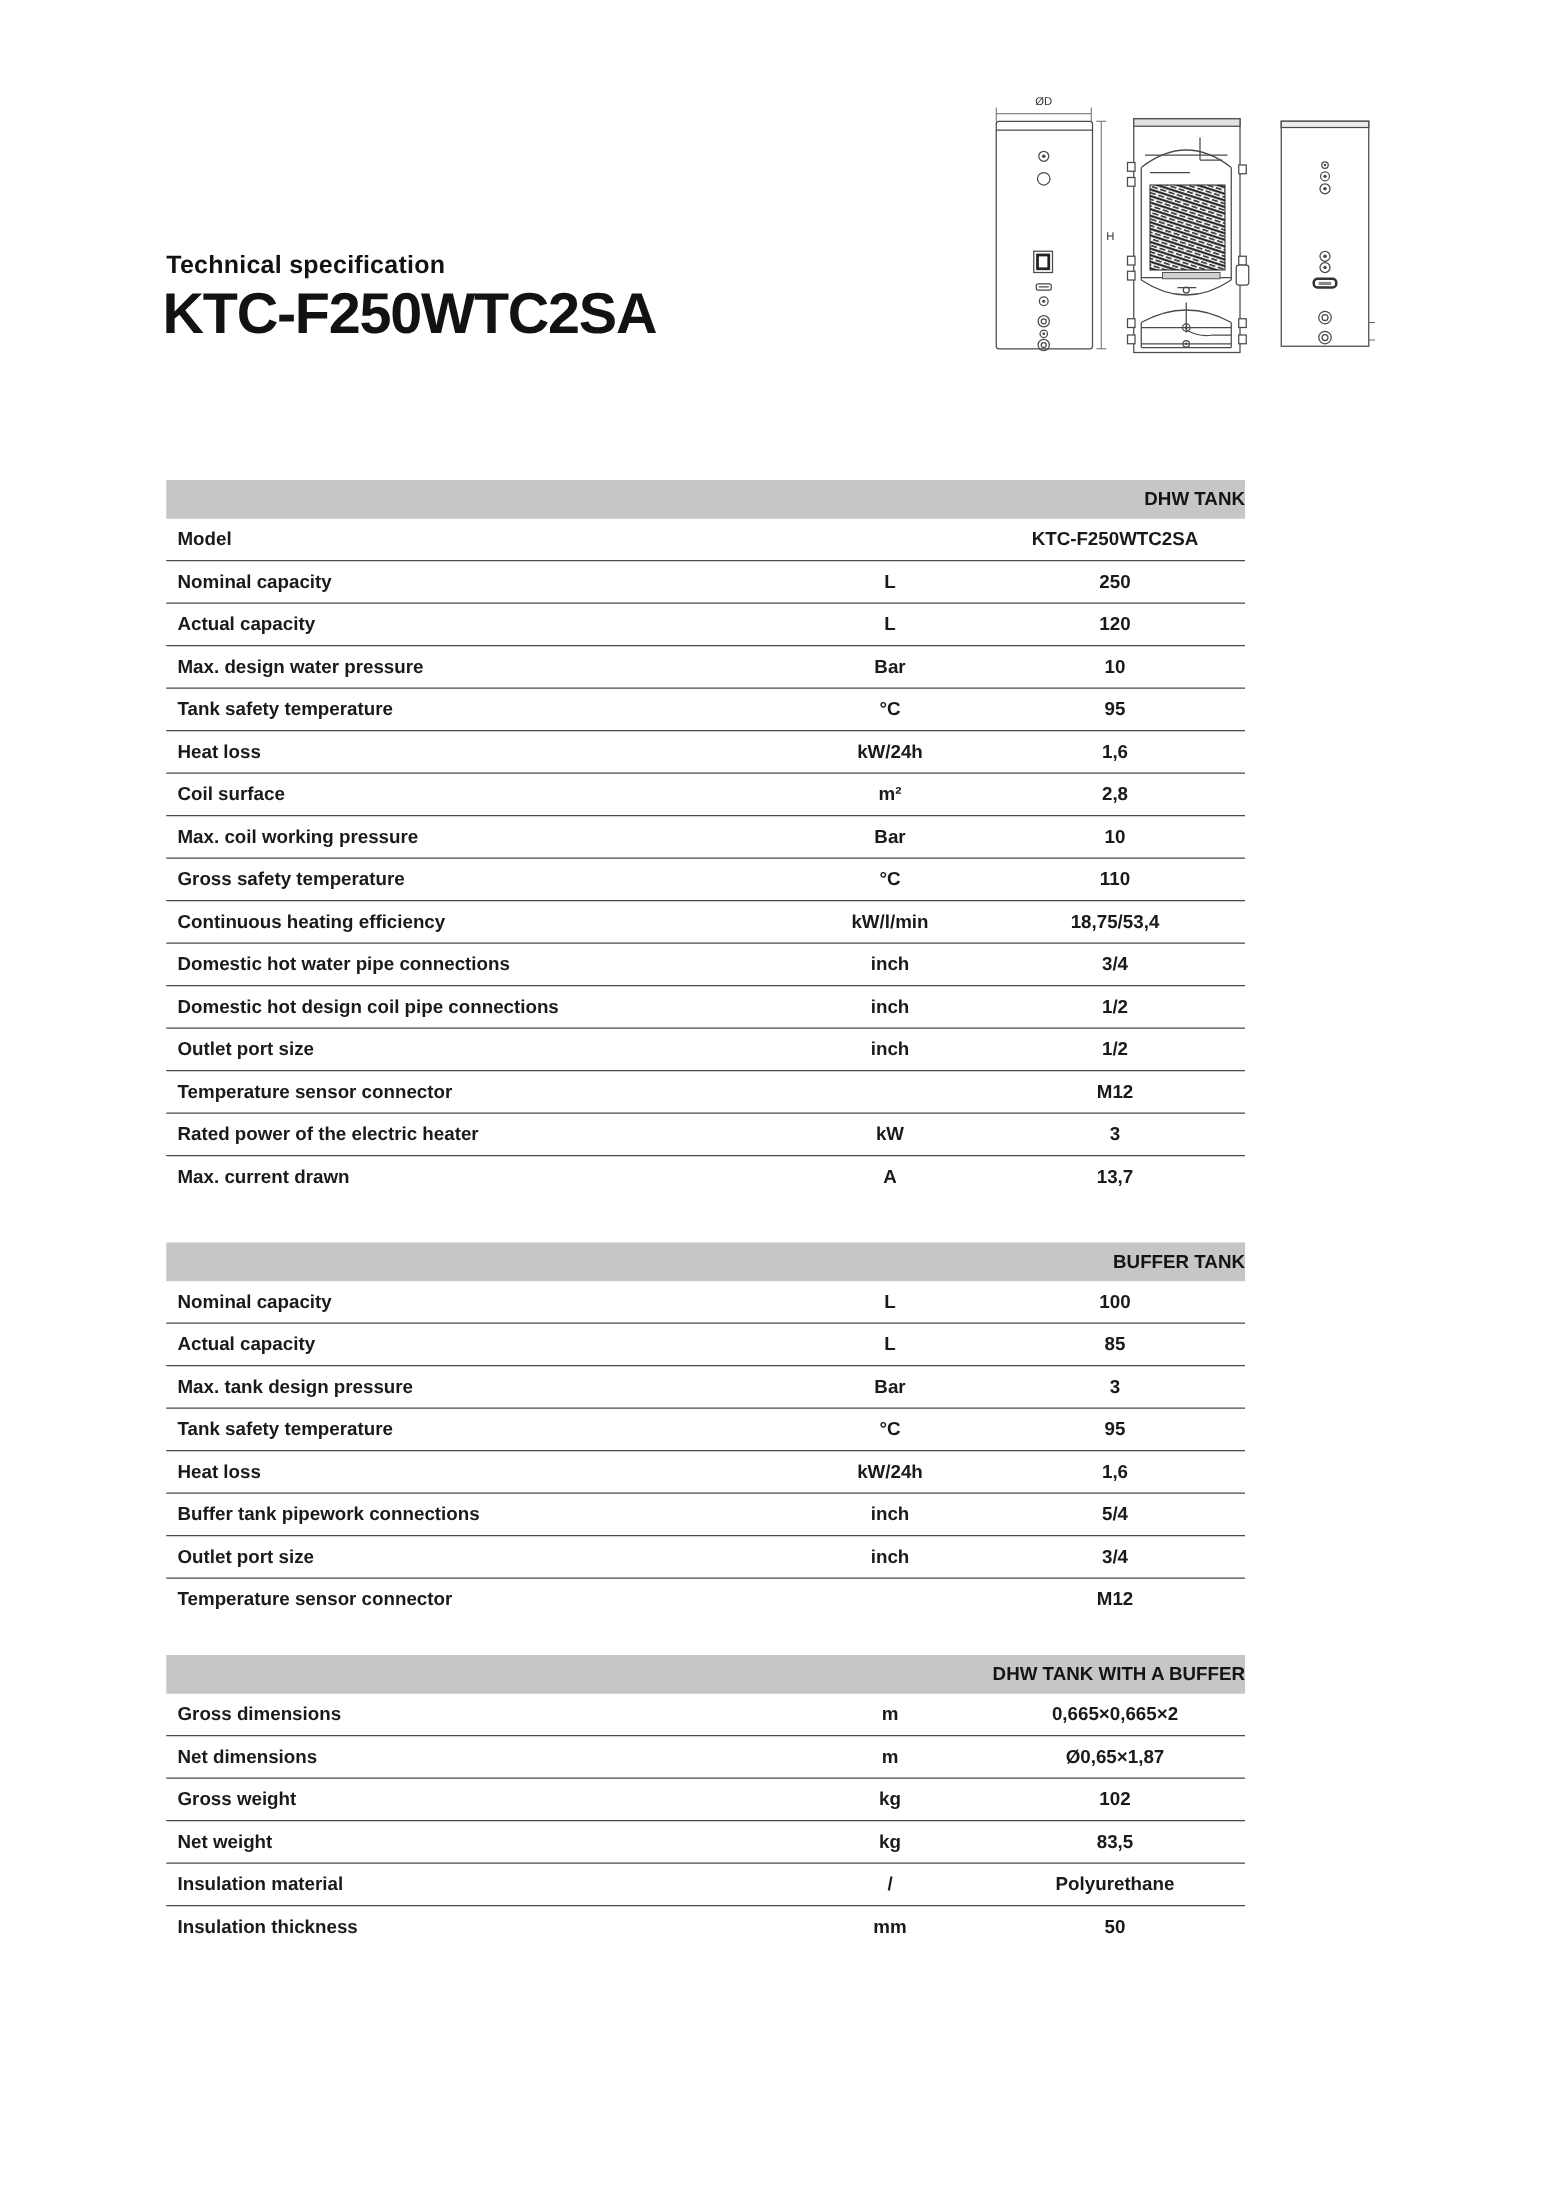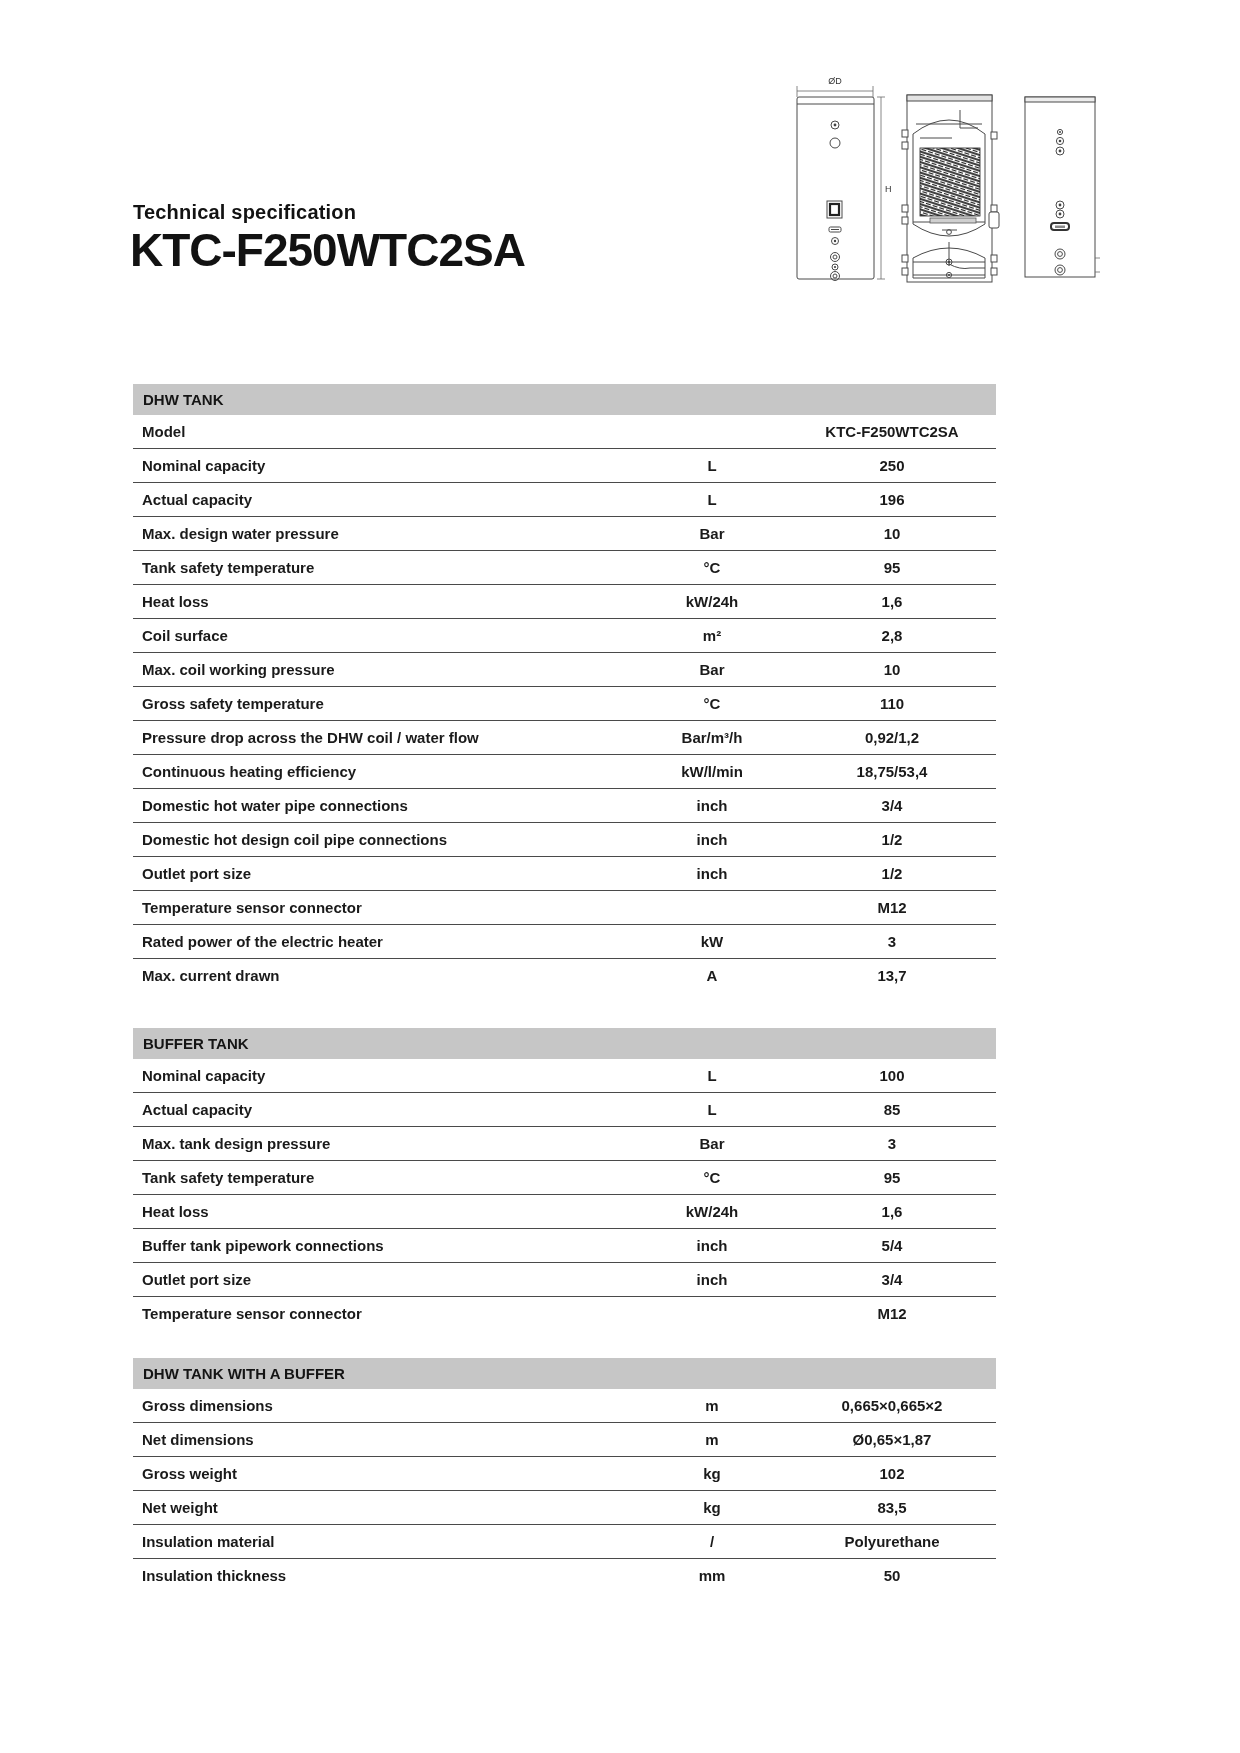--- a/index.html
+++ b/index.html
@@ -46,20 +46,21 @@
   .section:nth-child(3){margin-top:28px;}
   .band{
     height:31px;
     line-height:31px;
     background:#c6c6c6;
     font-weight:bold;
     font-size:15px;
     padding-left:10px;
     box-sizing:border-box;
     color:#141414;
+    text-align:right;
   }
   .row{
     display:grid;
     grid-template-columns:1fr 180px 180px 14px;
     align-items:center;
     height:33px;
     border-bottom:1px solid #4a4a4a;
     font-size:15px;
     color:#1a1a1a;
     font-weight:bold;
@@ -203,21 +204,21 @@
         </div>
         <div class="row">
           <div class="cell label">Nominal capacity</div>
           <div class="cell unit">L</div>
           <div class="cell value">250</div>
           <div class="cell spacer"></div>
         </div>
         <div class="row">
           <div class="cell label">Actual capacity</div>
           <div class="cell unit">L</div>
-          <div class="cell value">196</div>
+          <div class="cell value">120</div>
           <div class="cell spacer"></div>
         </div>
         <div class="row">
           <div class="cell label">Max. design water pressure</div>
           <div class="cell unit">Bar</div>
           <div class="cell value">10</div>
           <div class="cell spacer"></div>
         </div>
         <div class="row">
           <div class="cell label">Tank safety temperature</div>
@@ -243,26 +244,20 @@
           <div class="cell value">10</div>
           <div class="cell spacer"></div>
         </div>
         <div class="row">
           <div class="cell label">Gross safety temperature</div>
           <div class="cell unit">°C</div>
           <div class="cell value">110</div>
           <div class="cell spacer"></div>
         </div>
         <div class="row">
-          <div class="cell label">Pressure drop across the DHW coil / water flow</div>
-          <div class="cell unit">Bar/m³/h</div>
-          <div class="cell value">0,92/1,2</div>
-          <div class="cell spacer"></div>
-        </div>
-        <div class="row">
           <div class="cell label">Continuous heating efficiency</div>
           <div class="cell unit">kW/l/min</div>
           <div class="cell value">18,75/53,4</div>
           <div class="cell spacer"></div>
         </div>
         <div class="row">
           <div class="cell label">Domestic hot water pipe connections</div>
           <div class="cell unit">inch</div>
           <div class="cell value">3/4</div>
           <div class="cell spacer"></div>

